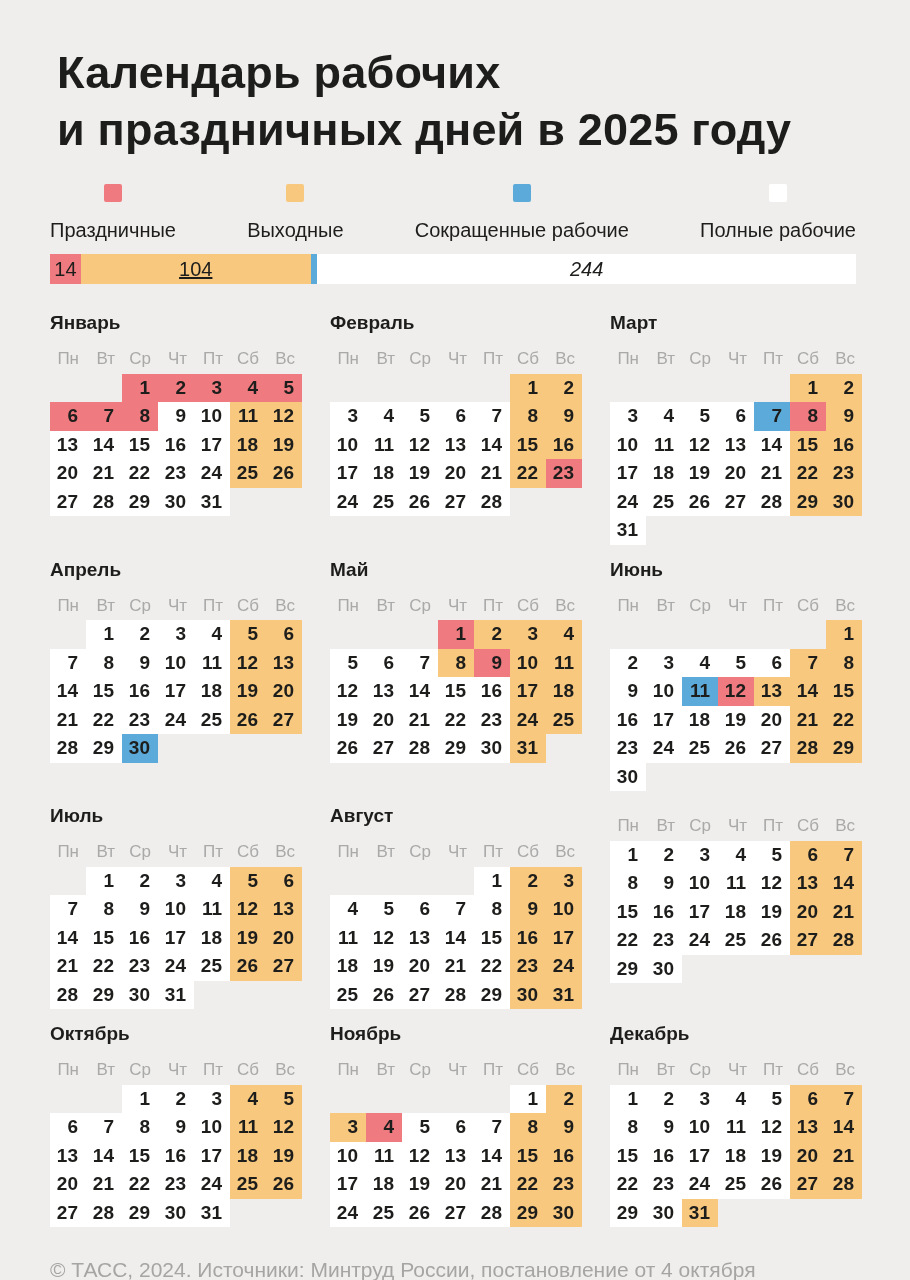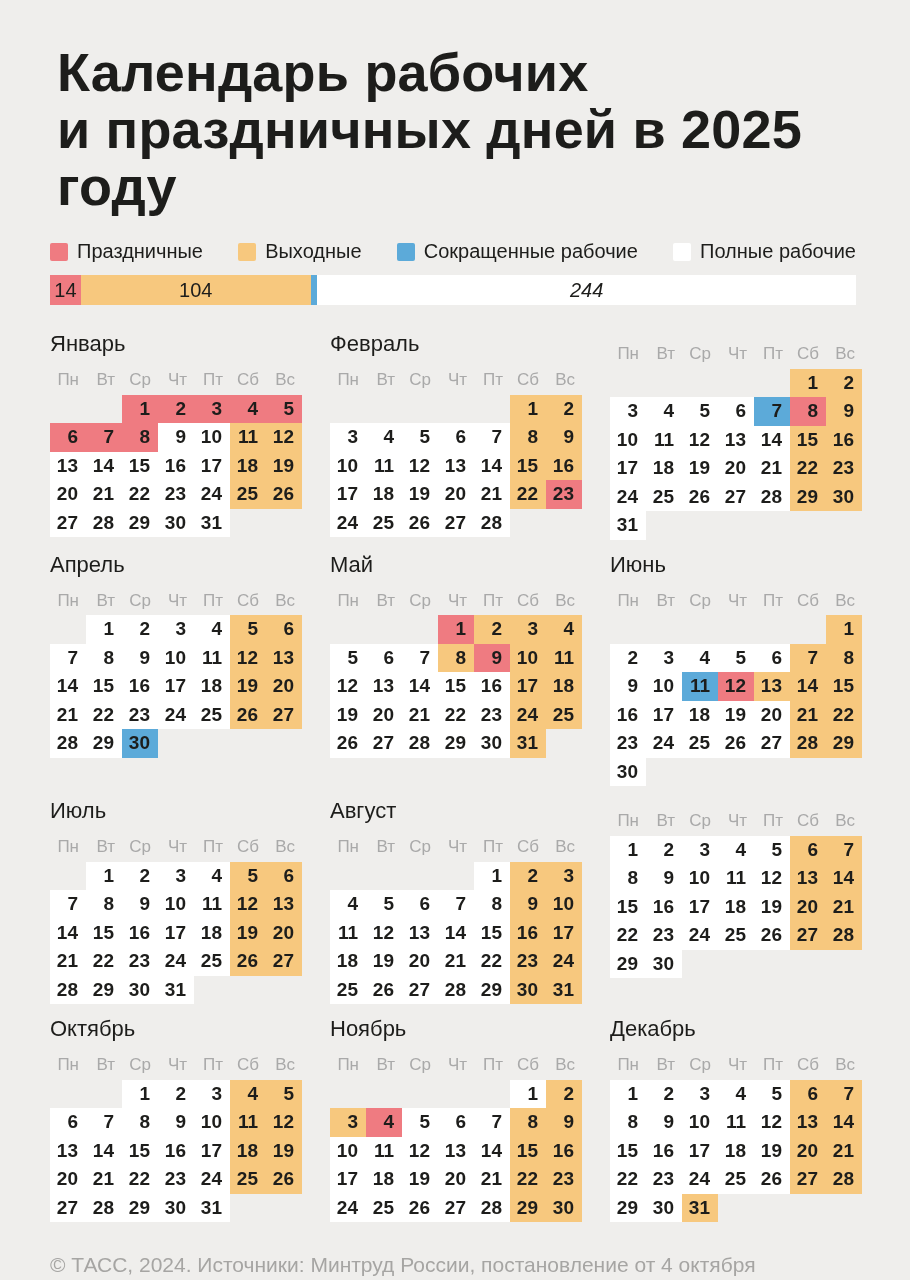--- a/index.html
+++ b/index.html
@@ -17,33 +17,33 @@
   body{
     height:1280px;
     background:var(--bg);
     font-family:"Liberation Sans", sans-serif;
     color:var(--ink);
     padding:44px 48px 0 50px;
     overflow:hidden;
     position:relative;
   }
   .page-title{
-    font-size:54px;
+    font-size:45px;
     font-weight:700;
     line-height:57px;
     letter-spacing:0.2px;
     margin-left:7px;
   }
   .legend{
     display:flex;
     justify-content:space-between;
     width:806px;
     margin-top:26px;
   }
-  .legend-item{display:flex;align-items:flex-end;gap:9px;}
+  .legend-item{display:flex;align-items:center;gap:18px;flex-direction:column;}
   .swatch{width:18px;height:18px;border-radius:2px;flex:none;}
   .swatch.holiday{background:var(--c-holiday);}
   .swatch.weekend{background:var(--c-weekend);}
   .swatch.short{background:var(--c-short);}
   .swatch.work{background:var(--c-work);}
   .legend-label{font-size:20px;line-height:20px;}
   .summary-bar{
     width:806px;height:30px;
     margin-top:14px;
     display:flex;
@@ -59,22 +59,22 @@
   .seg-short .seg-label{position:absolute;left:calc(100% + 5px);}
   .months-grid{
     display:grid;
     grid-template-columns:repeat(3,252px);
     column-gap:28px;
     row-gap:12px;
     margin-top:26px;
     align-items:start;
   }
   .month-title{
-    font-size:22px;
-    font-weight:400;
+    font-size:19px;
+    font-weight:700;
     line-height:26px;
     margin-bottom:4px;
   }
   .month-grid{
     display:grid;
     grid-template-columns:repeat(7,36px);
     grid-auto-rows:28.5px;
     margin-top:9px;
   }
   .cell{
@@ -128,21 +128,21 @@
   <div class="legend-item">
     <span class="swatch work"></span>
     <span class="legend-label">Полные рабочие</span>
   </div>
 </div>
 
 <div class="summary-bar">
     <div class="seg seg-holiday" style="flex: 14 1 0px;">
       <span class="seg-label">14</span>
     </div>
-    <div class="seg seg-weekend" style="flex: 104 1 0px;">
+    <div class="seg seg-weekend" style="flex: 104 1 0px; text-decoration: underline;">
       <span class="seg-label">104</span>
     </div>
     <div class="seg seg-short" style="flex: 3 1 0px;">
       <span class="seg-label">3</span>
     </div>
     <div class="seg seg-work" style="flex: 244 1 0px; font-style: italic;">
       <span class="seg-label">244</span>
     </div>
   </div>
 
@@ -231,20 +231,21 @@
         <div class="cell weekend">22</div>
         <div class="cell holiday">23</div>
         <div class="cell work">24</div>
         <div class="cell work">25</div>
         <div class="cell work">26</div>
         <div class="cell work">27</div>
         <div class="cell work">28</div>
       </div>
     </div>
     <div class="month">
+      <div class="month-title">Март</div>
       <div class="month-grid">
         <div class="cell wd">Пн</div>
         <div class="cell wd">Вт</div>
         <div class="cell wd">Ср</div>
         <div class="cell wd">Чт</div>
         <div class="cell wd">Пт</div>
         <div class="cell wd">Сб</div>
         <div class="cell wd">Вс</div>
         <div class="cell empty"></div>
         <div class="cell empty"></div>

